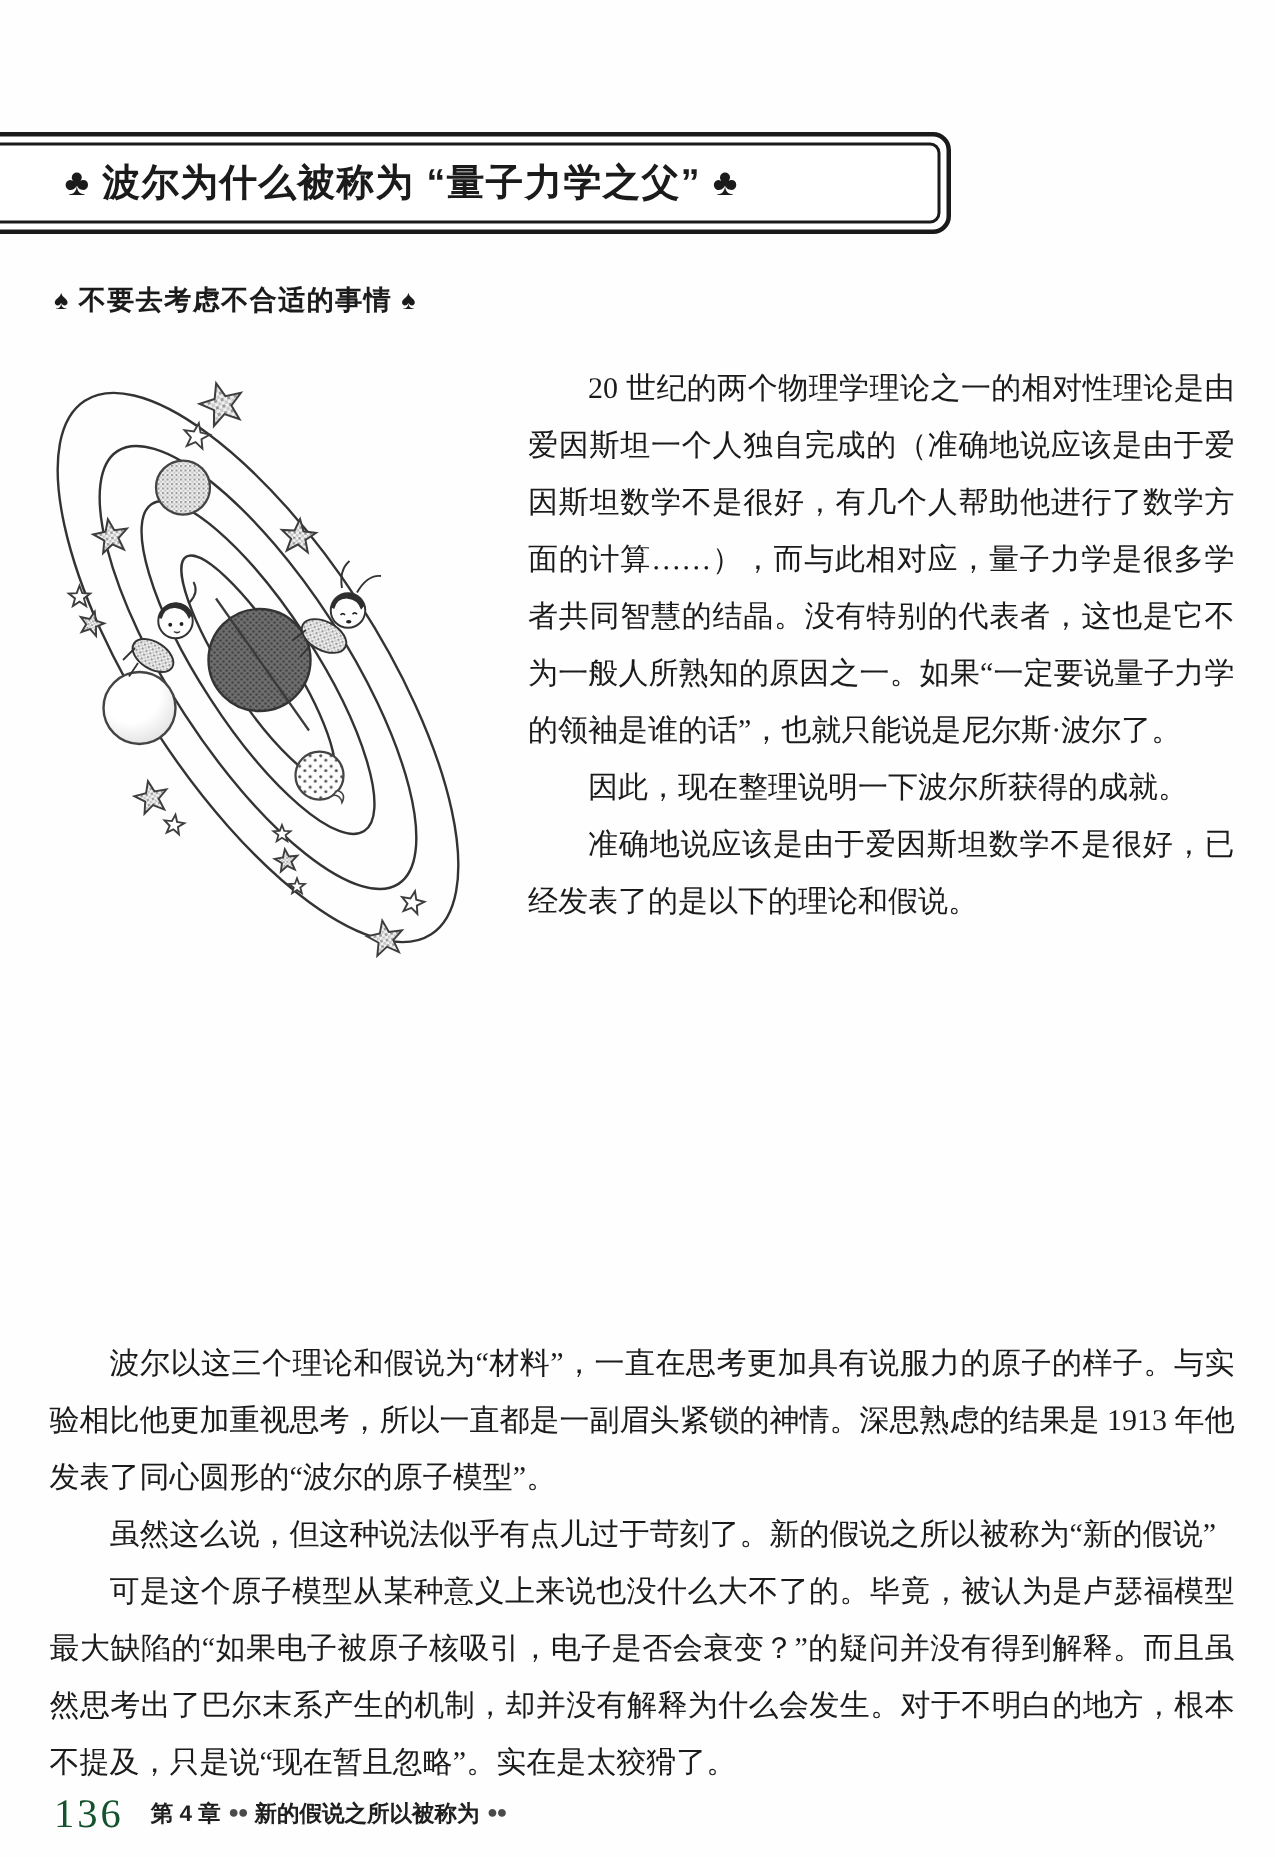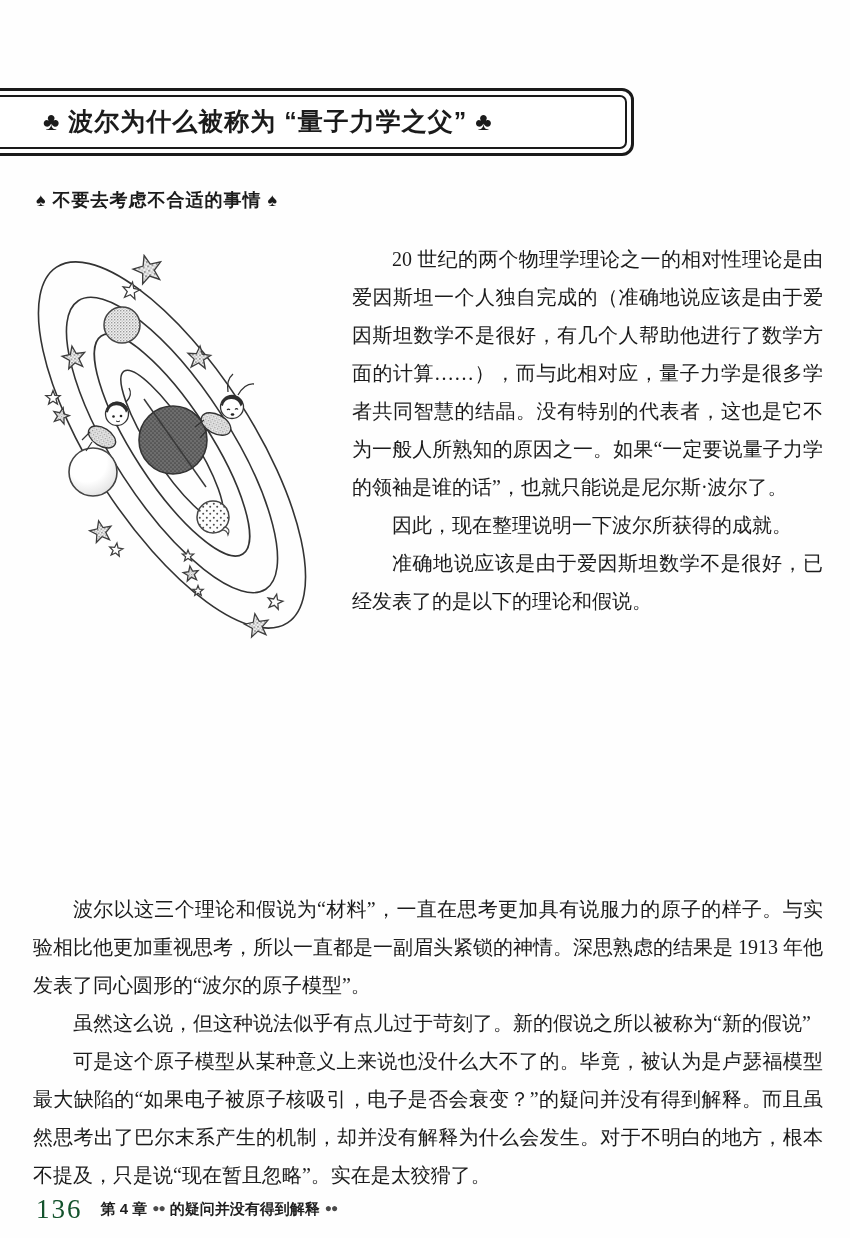--- a/index.html
+++ b/index.html
@@ -231,18 +231,18 @@
     <p>波尔以这三个理论和假说为“材料”，一直在思考更加具有说服力的原子的样子。与实验相比他更加重视思考，所以一直都是一副眉头紧锁的神情。深思熟虑的结果是 1913 年他发表了同心圆形的“波尔的原子模型”。</p>
     <p>虽然这么说，但这种说法似乎有点儿过于苛刻了。新的假说之所以被称为“新的假说”</p>
     <p>可是这个原子模型从某种意义上来说也没什么大不了的。毕竟，被认为是卢瑟福模型最大缺陷的“如果电子被原子核吸引，电子是否会衰变？”的疑问并没有得到解释。而且虽然思考出了巴尔末系产生的机制，却并没有解释为什么会发生。对于不明白的地方，根本不提及，只是说“现在暂且忽略”。实在是太狡猾了。</p>
   </div>
 
   <div class="footer">
     <span class="page-number">136</span>
     <span class="chapter-line">
       <span>第 4 章</span>
       <span class="chapter-dots">●●</span>
-      <span>的疑问并没有得到解释</span>
+      <span>新的假说之所以被称为</span>
       <span class="chapter-dots">●●</span>
     </span>
   </div>
 
 </div>
 
 </body></html>

